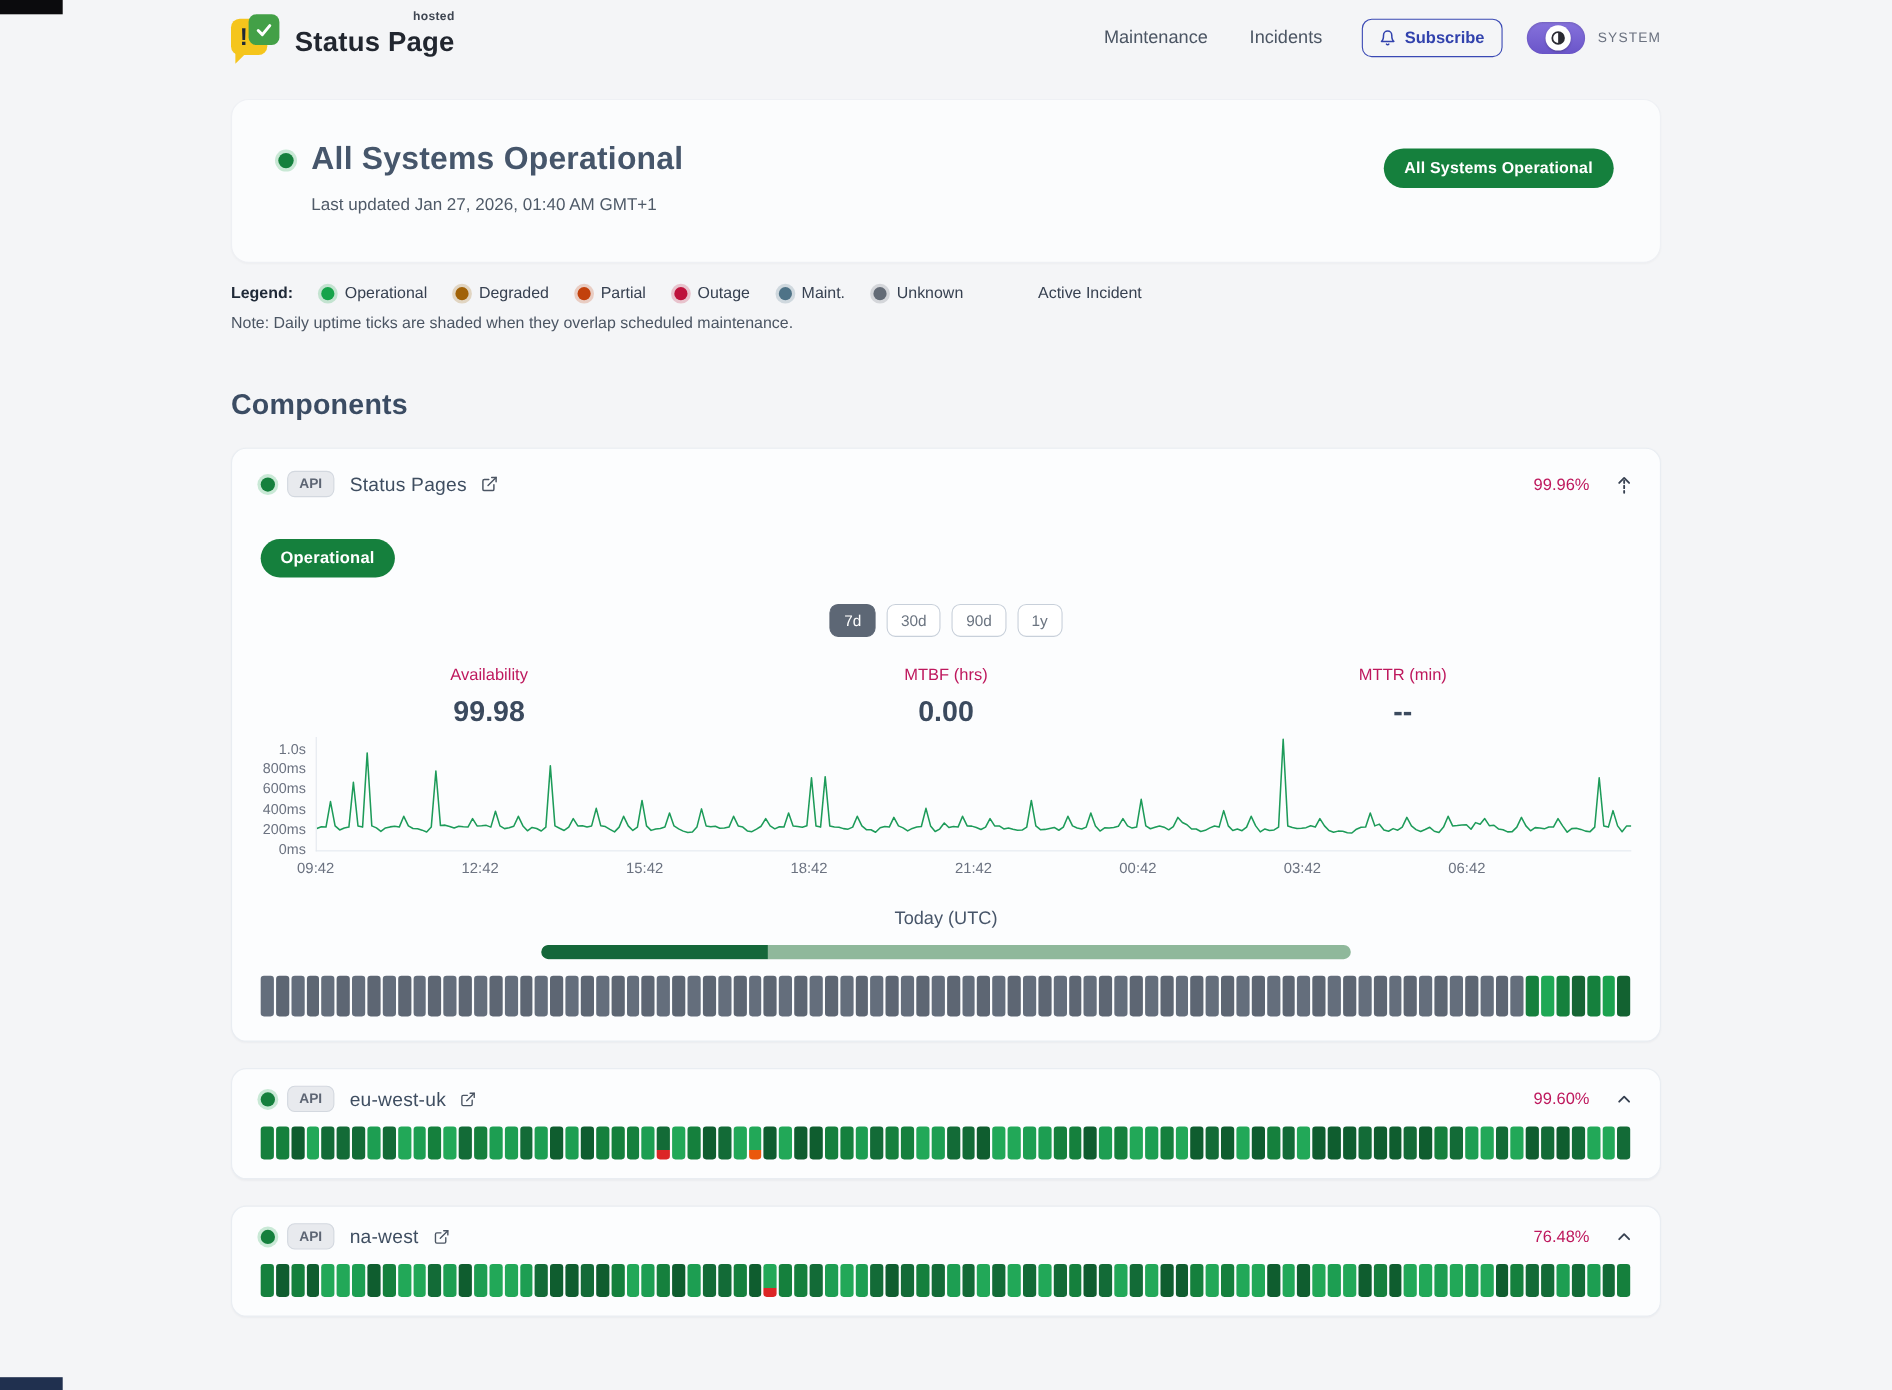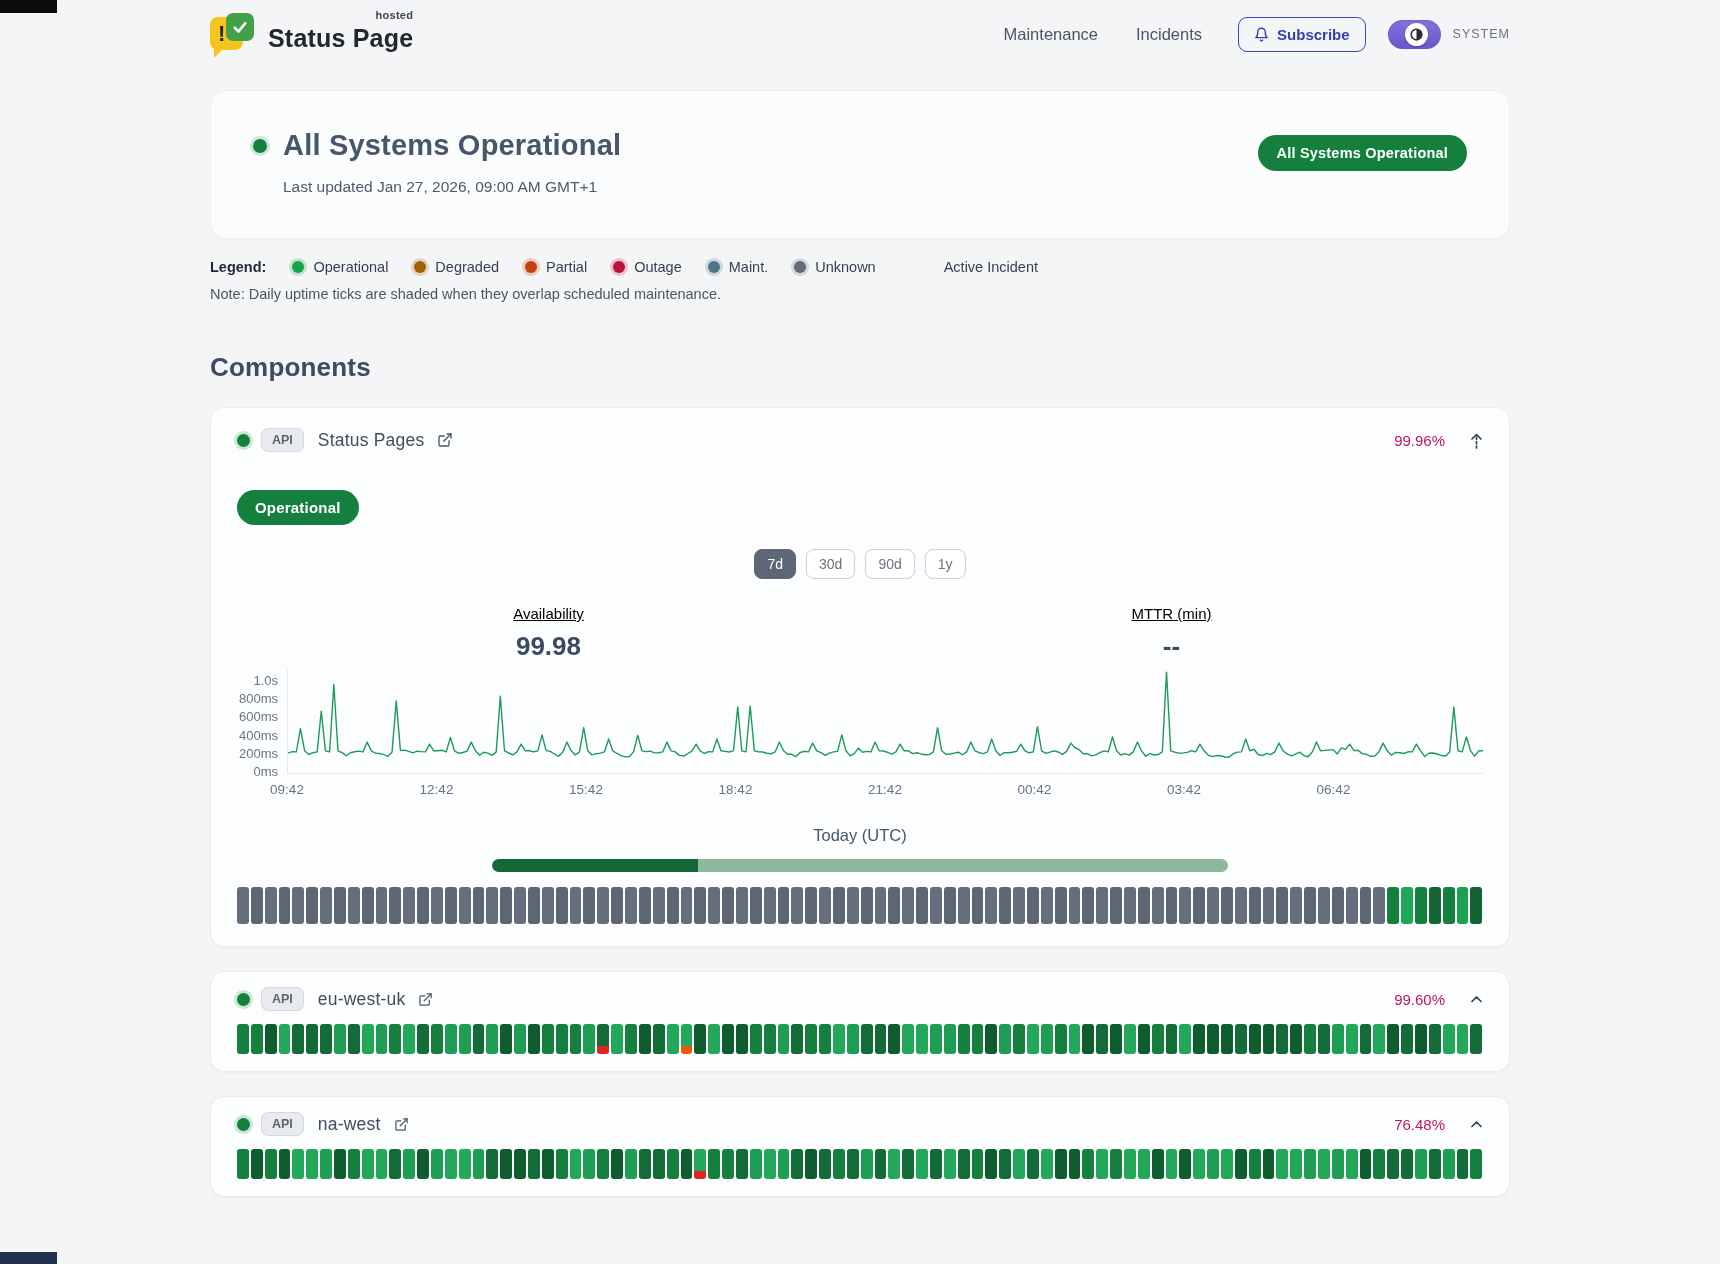--- a/index.html
+++ b/index.html
@@ -61,21 +61,21 @@
   .pct { font-size:15px; color:#be185d; }
   .row-icon { color:#374151; margin-left:14px; cursor:pointer; }
   .pill { display:inline-block; margin-top:38px; background:#15803d; color:#fff; font-weight:700; font-size:15px; border-radius:999px; padding:9px 18px; letter-spacing:.2px; }
 
   .ranges { margin-top:24px; display:flex; justify-content:center; gap:10px; }
   .range-btn { font-family:inherit; font-size:14px; color:#6b7480; background:#fff; border:1px solid #c8d0da; border-radius:8px; padding:6px 12px; cursor:pointer; }
   .range-btn.selected { background:#5d6775; border-color:#5d6775; color:#fff; }
 
   .stats { margin-top:26px; display:flex; }
   .stat { flex:1; text-align:center; }
-  .stat-label { font-size:15px; color:#000000;text-decoration:underline; }
+  .stat-label { font-size:15px; color:#be185d; }
   .stat-value { margin-top:9px; font-size:26px; font-weight:700; color:#3b4a5e; }
 
   .chart-label { margin-top:32px; font-size:11.5px; color:#8b94a1; letter-spacing:.08em; }
   .chart-wrap { margin-top:8px; display:flex; }
   .y-axis { width:50px; height:104px; display:flex; flex-direction:column; justify-content:space-between; align-items:flex-end; padding-right:9px; font-size:13px; color:#6b7280; }
   .y-axis span { line-height:1; transform:translateY(4px); }
   .plot { flex:1; height:104px; position:relative; border-left:1px solid #e4e9ef; border-bottom:1px solid #e4e9ef; }
   .plot svg { position:absolute; inset:0; width:100%; height:100%; }
   .x-axis-outer { margin-left:50px; }
   .x-axis { position:relative; height:20px; margin-top:6px; font-size:13.5px; color:#6b7280; }
@@ -141,21 +141,21 @@
     </div>
     <span class="system-label">SYSTEM</span>
   </header>
 
   <section class="hero">
     <div class="hero-left">
       <div class="hero-title-row">
         <span class="dot dot-lg"></span>
         <h1>All Systems Operational</h1>
       </div>
-      <p class="updated">Last updated Jan 27, 2026, 09:00 AM GMT+1</p>
+      <p class="updated">Last updated Jan 27, 2026, 01:40 AM GMT+1</p>
     </div>
     <span class="hero-badge">All Systems Operational</span>
   </section>
 
   <div class="legend-row">
     <span class="legend-label">Legend:</span>
 
     <span class="legend-item">
         <span class="legend-dot" style="background: rgb(22, 163, 74); box-shadow: rgba(22, 163, 74, 0.22) 0px 0px 0px 3px;"></span>
         <span>Operational</span>
@@ -212,20 +212,24 @@
         <button class="range-btn">90d</button>
         <button class="range-btn">1y</button>
       </div>
 
     <div class="stats" id="stats-row">
         <div class="stat">
           <div class="stat-label">Availability</div>
           <div class="stat-value">99.98</div>
         </div>
         <div class="stat">
+          <div class="stat-label">MTBF (hrs)</div>
+          <div class="stat-value">0.00</div>
+        </div>
+        <div class="stat">
           <div class="stat-label">MTTR (min)</div>
           <div class="stat-value">--</div>
         </div>
       </div>
 
     <div class="chart-wrap">
       <div class="y-axis" id="y-axis">
           <span>1.0s</span>
           <span>800ms</span>
           <span>600ms</span>

